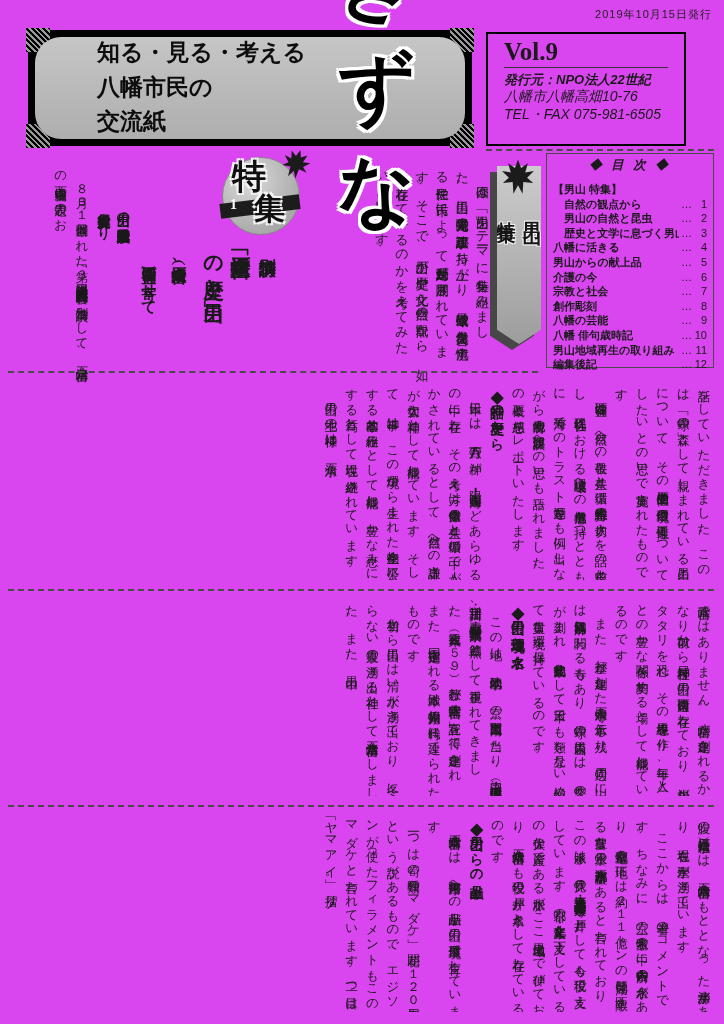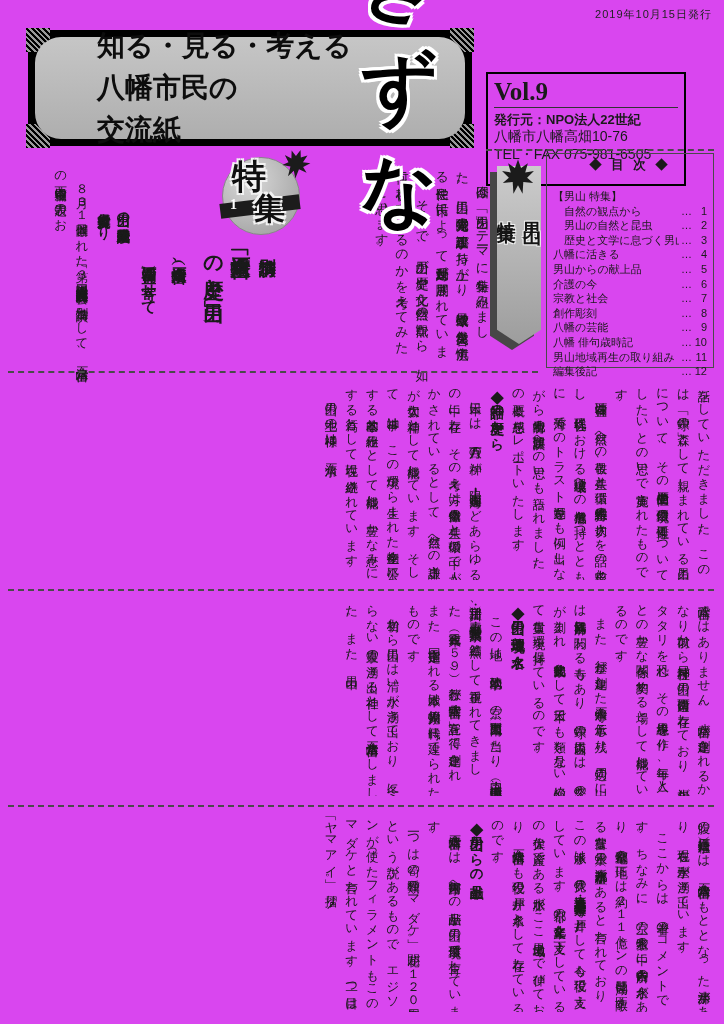--- a/index.html
+++ b/index.html
@@ -8,44 +8,44 @@
   
   .dateline{position:absolute;top:7px;right:12px;font-size:11px;letter-spacing:1px;
             font-family:"Liberation Sans",sans-serif;color:#222;}
   .banner{position:absolute;left:28px;top:30px;width:444px;height:116px;background:#000;border-radius:12px;}
   .corner{position:absolute;width:24px;height:24px;background:
           repeating-linear-gradient(45deg,#000 0 2px,#9a9a9a 2px 4px);}
   .corner.tl{left:-2px;top:-2px;} .corner.tr{right:-2px;top:-2px;}
   .corner.bl{left:-2px;bottom:-2px;} .corner.br{right:-2px;bottom:-2px;}
   .banner-inner{position:absolute;inset:7px;background:linear-gradient(#c6c6c6,#aeaeae);
                 border-radius:26px;display:flex;align-items:center;z-index:2;}
-  .tagline{margin-left:62px;font-size:28px;font-weight:bold;line-height:1.5;white-space:pre-line;
+  .tagline{margin-left:62px;font-size:23px;font-weight:bold;line-height:1.5;white-space:pre-line;
            color:#0d0d0d;}
   .kizuna{flex:1;text-align:center;font-size:76px;font-weight:bold;letter-spacing:8px;color:#000;
           padding-right:10px;
           text-shadow:-3px -3px 0 #fff,3px -3px 0 #fff,-3px 3px 0 #fff,3px 3px 0 #fff,
                       0 -3px 0 #fff,0 3px 0 #fff,-3px 0 0 #fff,3px 0 0 #fff;}
   .pubbox{position:absolute;left:486px;top:32px;width:200px;height:114px;border:2px solid #000;
-          box-sizing:border-box;padding:4px 6px;margin-top:40px;}
+          box-sizing:border-box;padding:4px 16px;}
   .vol{font-size:25px;font-weight:bold;border-bottom:1px solid #333;padding-bottom:1px;margin-bottom:4px;}
-  .publine{font-size:13px;font-weight:bold;line-height:1.25;font-family:"Liberation Sans",sans-serif;}
+  .publine{font-size:13px;font-weight:bold;line-height:1.25;font-family:"Liberation Sans",sans-serif;font-style:italic;}
   .publine.small{font-size:14px;font-weight:normal;}
   .dash{position:absolute;border-top:2px dashed #4a4a4a;height:0;}
   #dashA{left:486px;top:149px;width:228px;}
   #dash1{left:8px;top:371px;width:530px;}
   #dash2{left:8px;top:589px;width:706px;}
   #dash3{left:8px;top:805px;width:706px;}
   
   #band1{position:absolute;left:0;top:152px;width:724px;height:218px;}
   .vtext{writing-mode:vertical-rl;white-space:pre-line;}
   #toc{position:absolute;left:546px;top:1px;width:168px;height:215px;border:1px solid #4a4a4a;
        box-sizing:border-box;padding:3px 6px 2px 6px;font-family:"Liberation Sans",sans-serif;}
-  .toc-title{text-align:center;font-size:12.5px;font-weight:bold;letter-spacing:3px;margin-bottom:15px;}
+  .toc-title{text-align:center;font-size:12.5px;font-weight:bold;letter-spacing:3px;margin-bottom:8px;font-style:italic;}
   .toc-row{display:flex;font-size:11px;line-height:14.6px;}
-  .toc-label{flex:1;white-space:nowrap;overflow:hidden;}
+  .toc-label{flex:1;white-space:nowrap;overflow:hidden;font-weight:bold;}
   .toc-leader{width:13px;text-align:right;}
   .toc-page{width:15px;text-align:right;}
   
   #ribbon-wrap{position:absolute;left:495px;top:14px;width:50px;height:186px;}
   .ribbon-shadow{position:absolute;left:-5px;top:6px;width:44px;height:178px;background:#474747;
       clip-path:polygon(0 0,100% 0,100% 92%,50% 100%,0 92%);}
   .ribbon{position:absolute;left:2px;top:0;width:44px;height:178px;
       background:linear-gradient(#cccccc,#9d9d9d);
       clip-path:polygon(0 0,100% 0,100% 92%,50% 100%,0 92%);
       display:flex;justify-content:center;}

